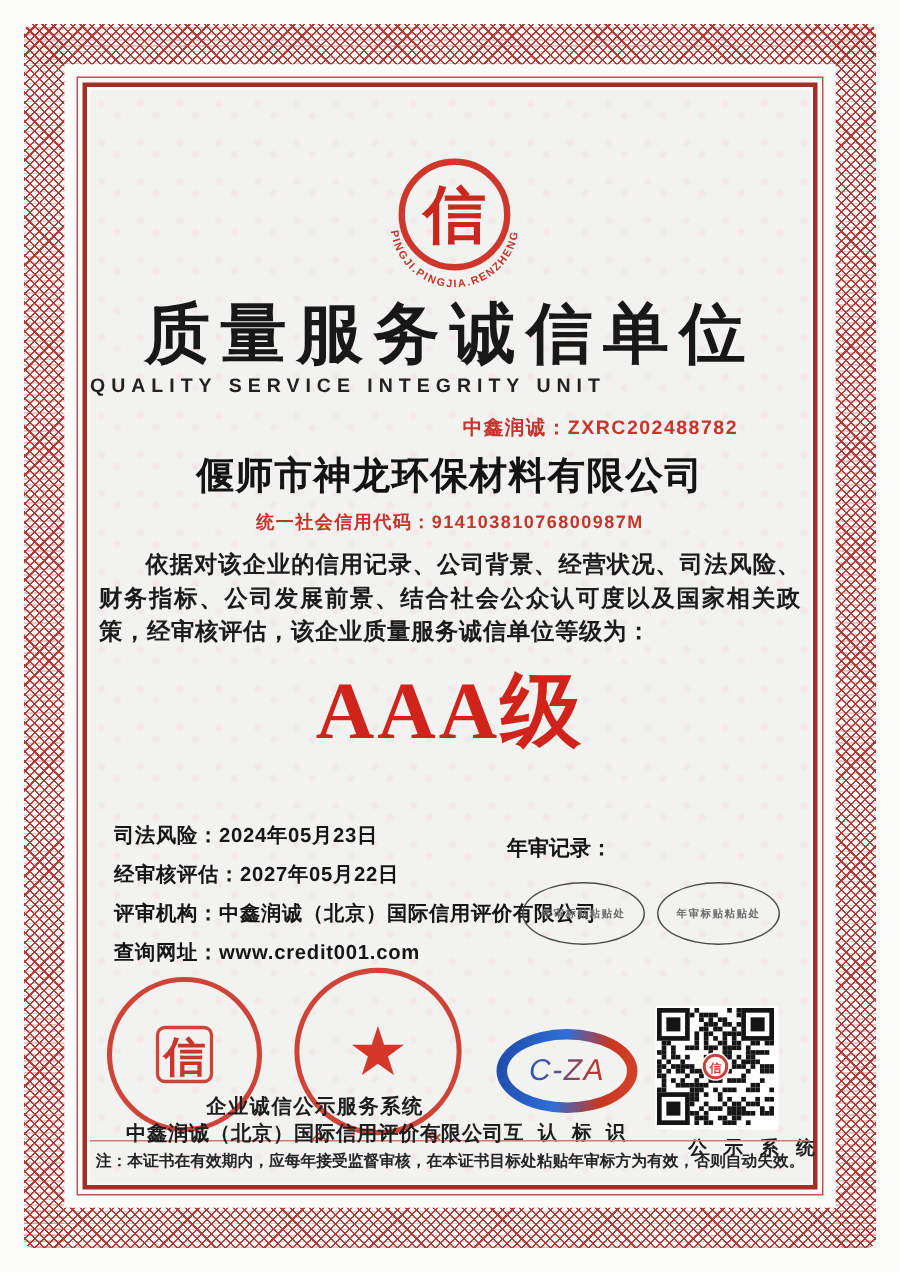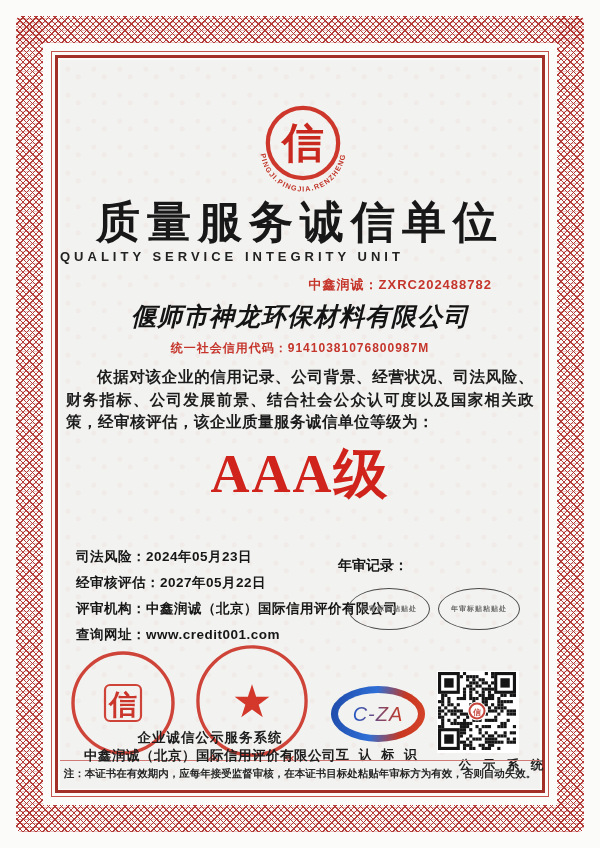--- a/index.html
+++ b/index.html
@@ -24,21 +24,21 @@
      background-size:26px 26px;pointer-events:none;}
 
   .abs{position:absolute;}
 
   
   .title-cn{left:0;width:100%;top:133px;text-align:center;font-size:44px;font-weight:bold;
     letter-spacing:7px;color:#181818;font-family:"Liberation Sans",sans-serif;}
   .title-en{left:0;width:100%;top:189px;font-size:13px;font-weight:bold;
     letter-spacing:4px;color:#222;}
   .credit-line{right:48px;top:216px;font-size:13px;font-weight:bold;color:#c5352b;letter-spacing:1px;}
-  .company{left:0;width:100%;top:240px;text-align:center;font-size:25px;font-weight:bold;color:#141414;letter-spacing:1px;font-style:italic;}
+  .company{left:0;width:100%;top:240px;text-align:center;font-size:25px;font-weight:bold;color:#141414;letter-spacing:1px;}
   .uscc{left:0;width:100%;top:280px;text-align:center;font-size:12px;font-weight:bold;color:#c5352b;letter-spacing:1px;}
   .desc{left:6px;width:468px;top:306px;font-size:15.5px;font-weight:bold;color:#1c1c1c;
     line-height:1.46;text-align:justify;text-indent:2em;letter-spacing:.5px;}
   .grade{left:0;width:100%;top:378px;text-align:center;font-size:54px;font-weight:bold;color:#cf231b;
     font-family:"Liberation Serif",serif;letter-spacing:2px;}
 
   
   .fields{left:16px;top:484px;font-size:13.5px;font-weight:bold;color:#161616;}
   .fields .row{height:26px;line-height:26px;letter-spacing:.5px;}
   .review-label{left:278px;top:497px;font-size:14px;font-weight:bold;color:#161616;}

